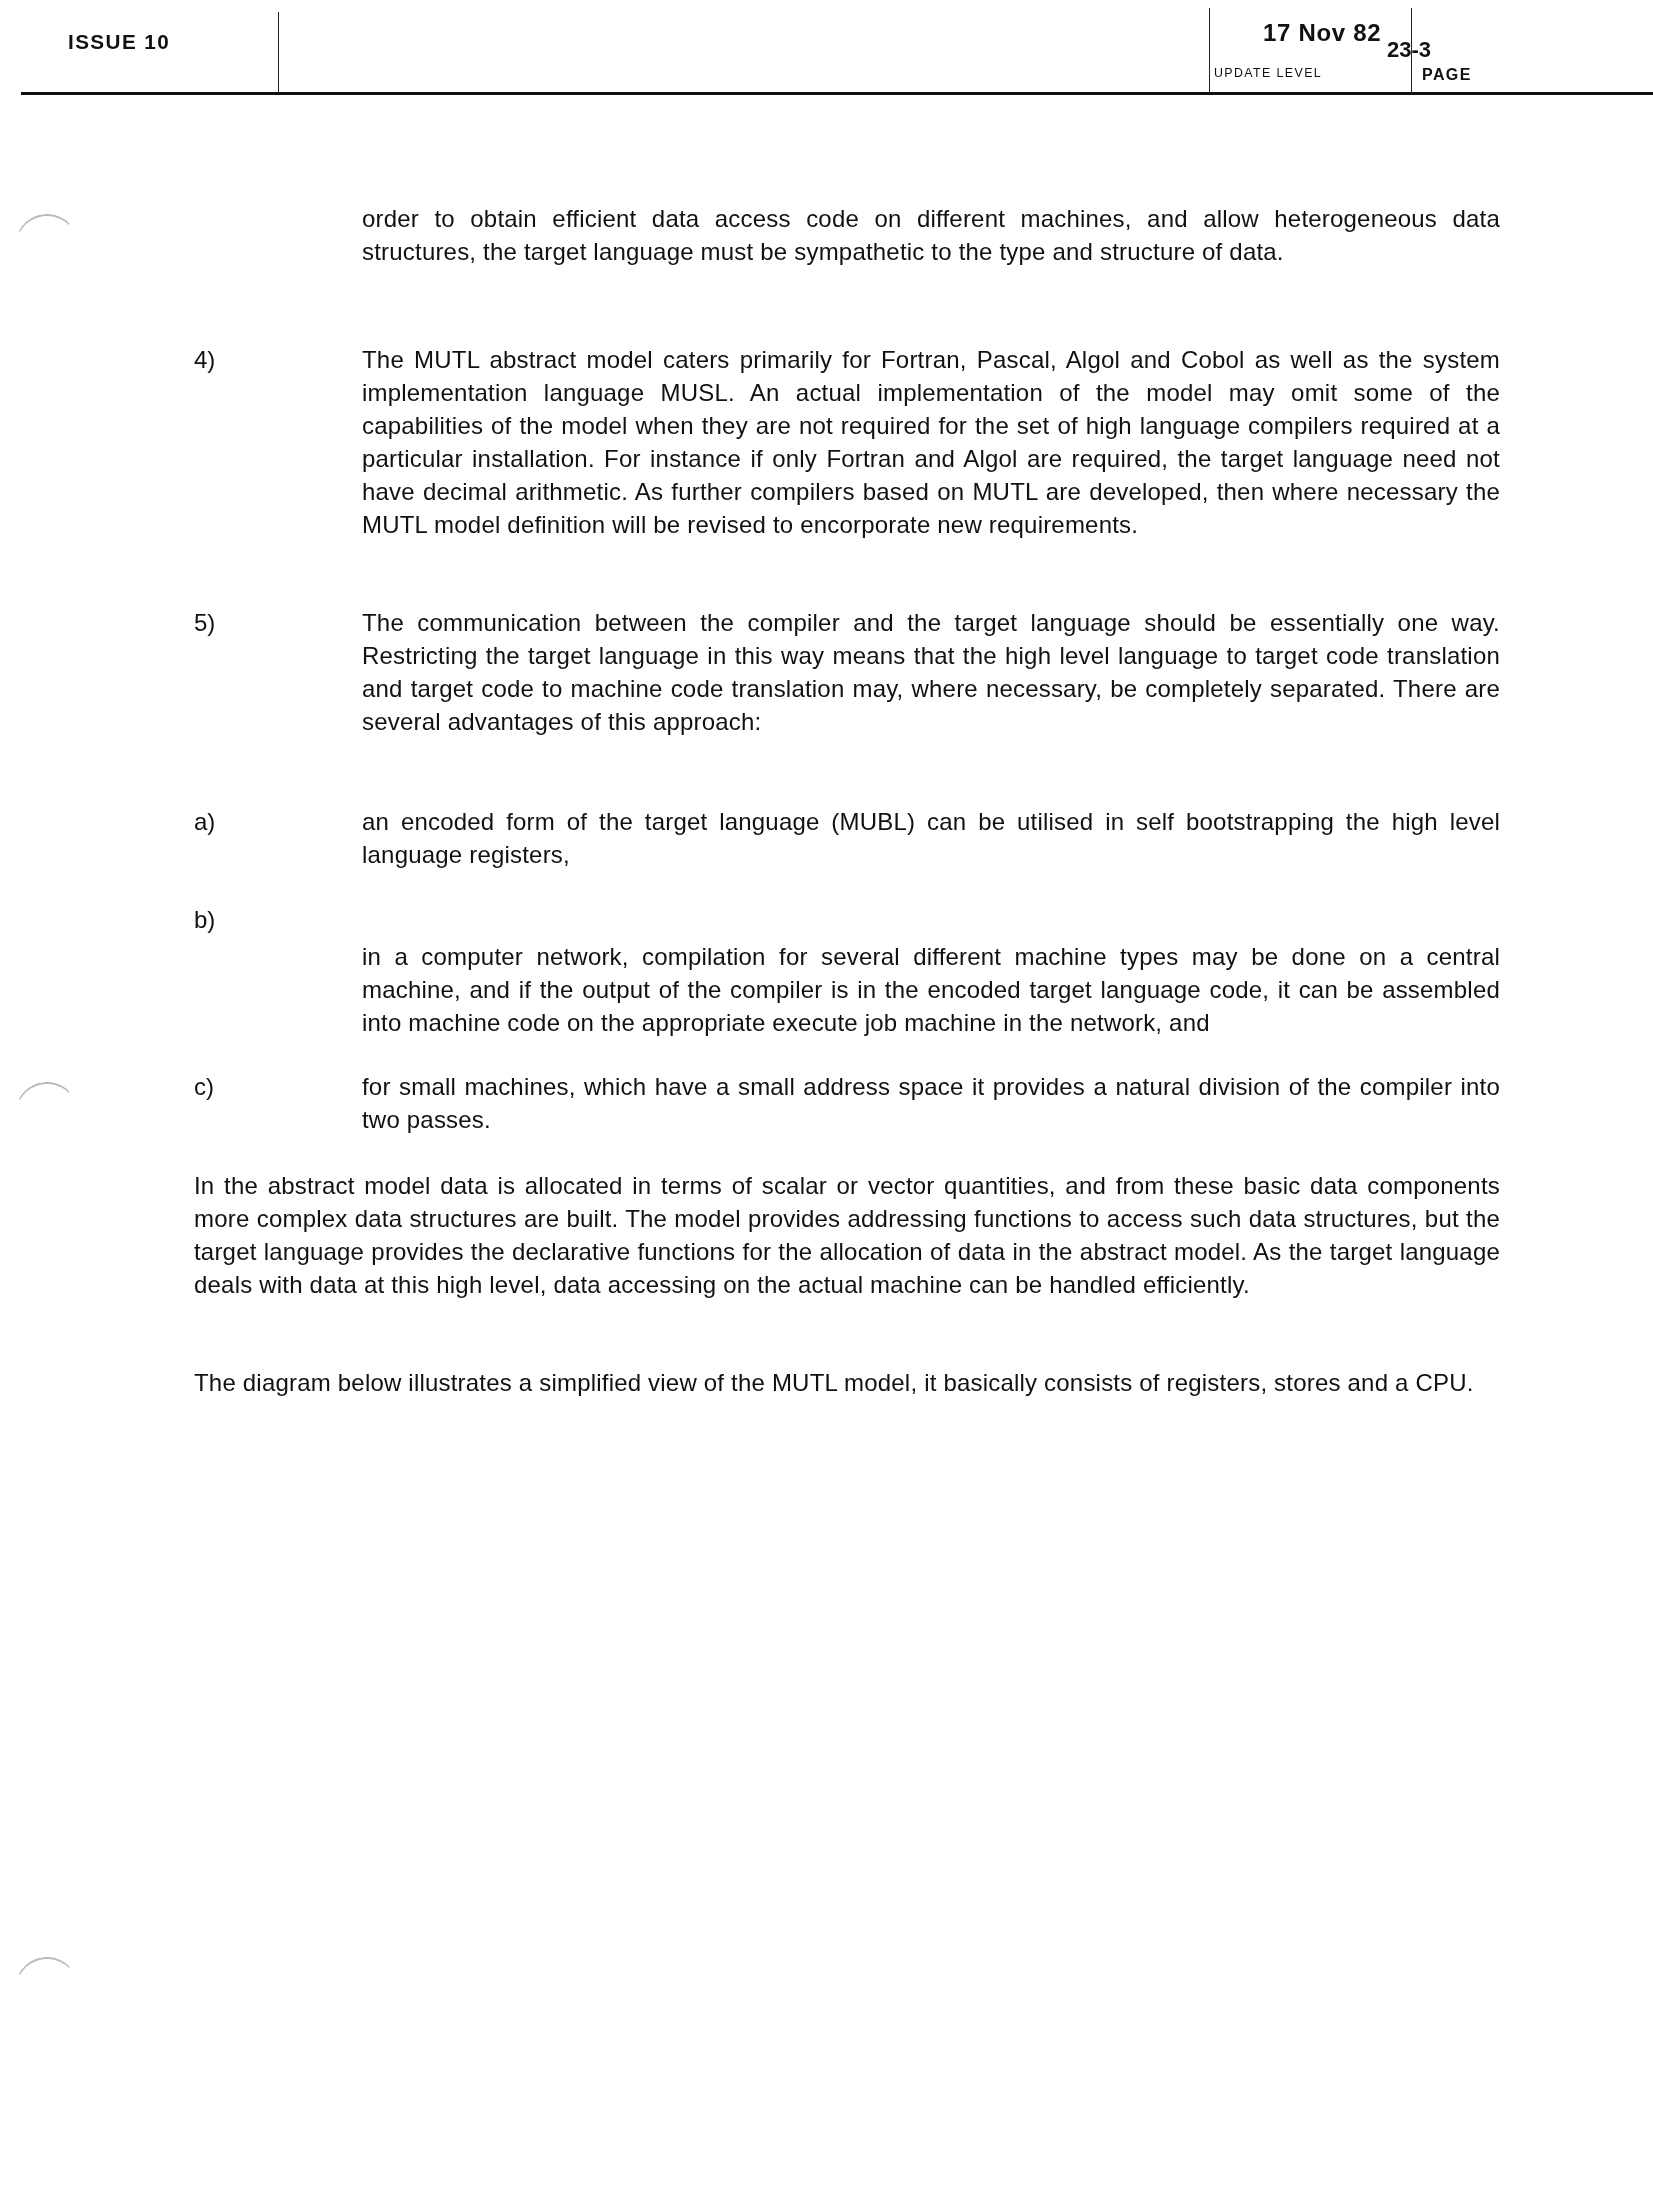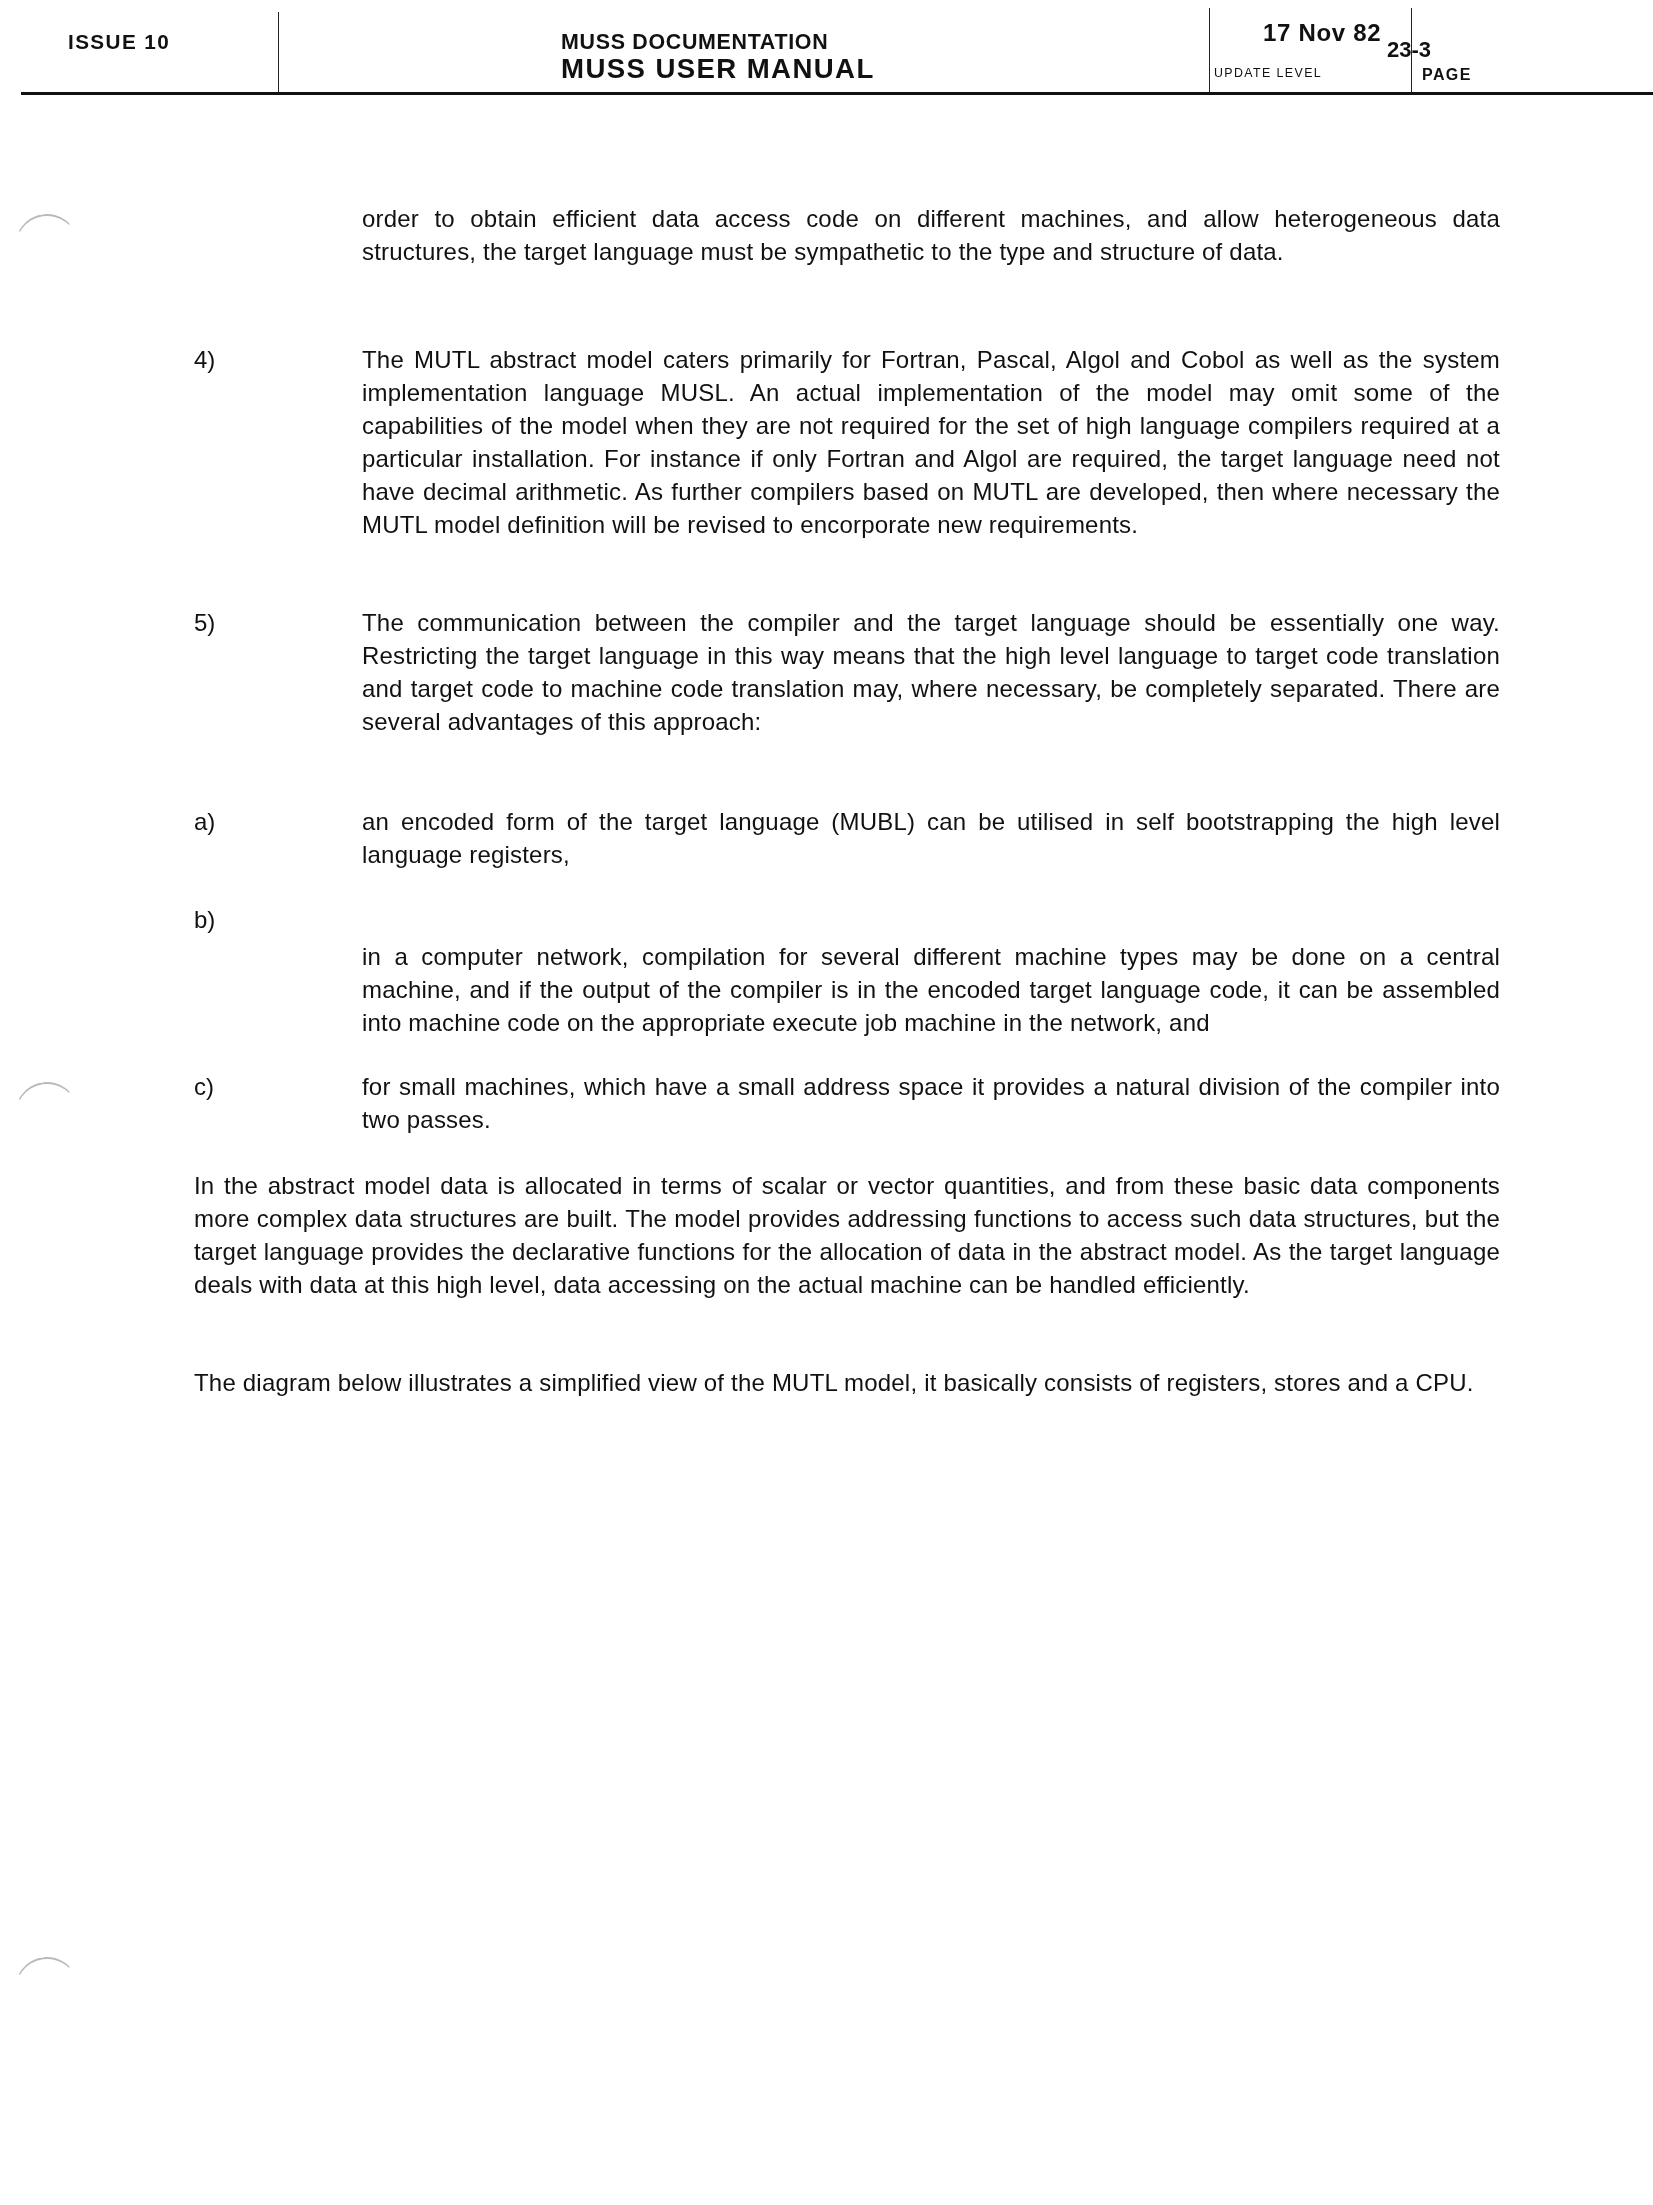--- a/index.html
+++ b/index.html
@@ -136,24 +136,20 @@
 </head>
 <body>
 
 <div class="header">
   <div class="vline v1"></div>
   <div class="vline v2"></div>
   <div class="vline v3"></div>
 
   <div class="issue">ISSUE 10</div>
 
-  <div class="doc-title">
-    <span class="t1">MUSS DOCUMENTATION</span>
-    <span class="t2">MUSS USER MANUAL</span>
-  </div>
 
   <div class="date">17 Nov 82</div>
   <div class="update-label">UPDATE LEVEL</div>
 
   <div class="page-num">23-3</div>
   <div class="page-label">PAGE</div>
 
   <div class="header-rule"></div>
 </div>
 

